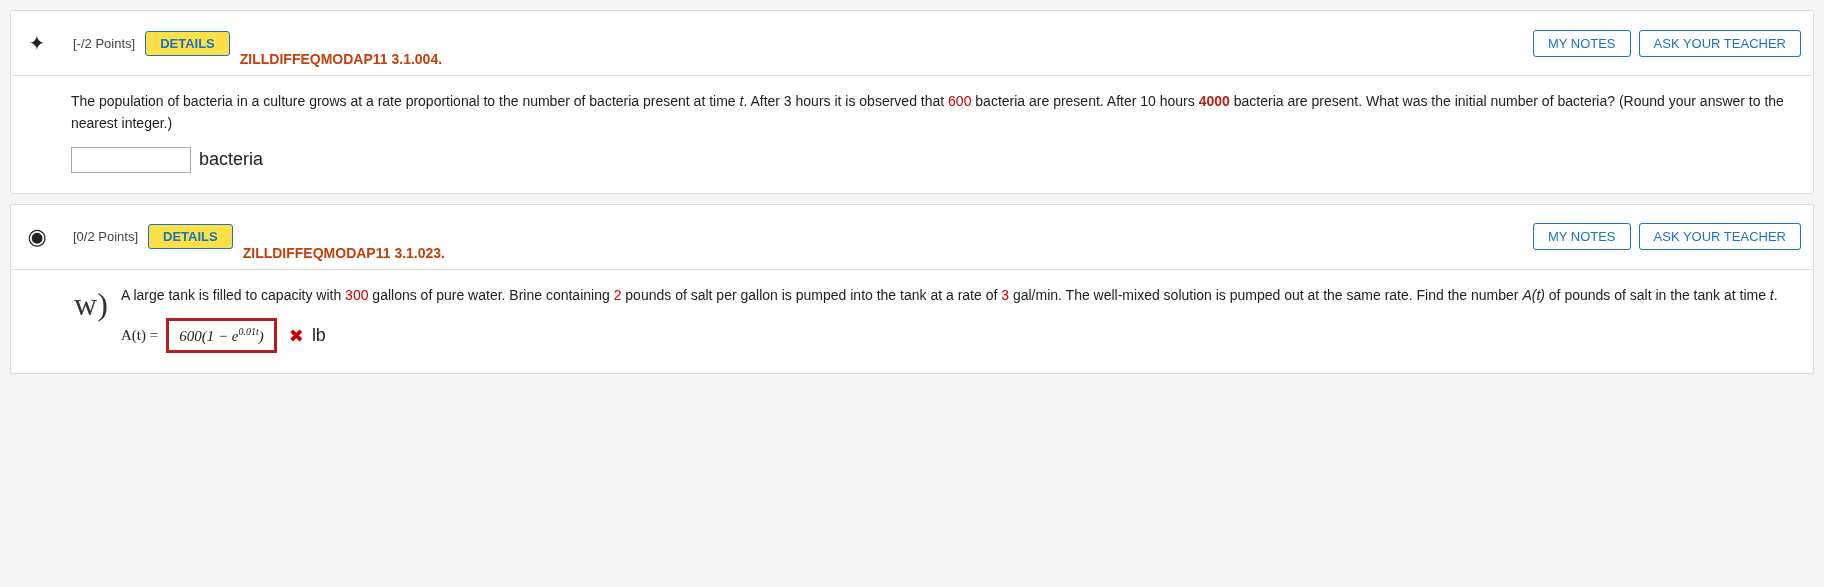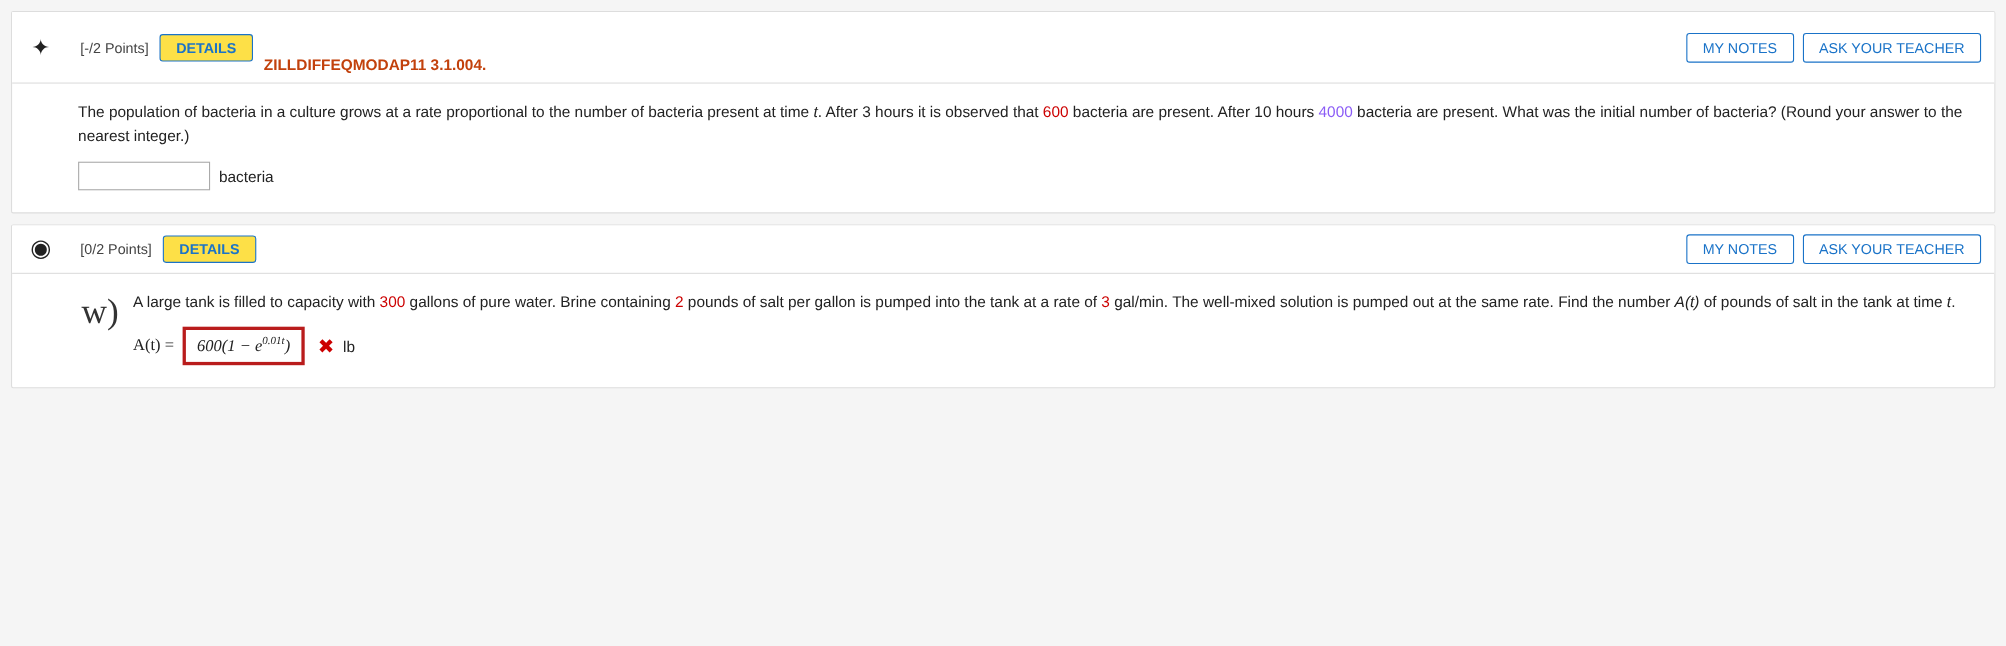--- a/index.html
+++ b/index.html
@@ -74,36 +74,36 @@
     }
     .problem-body {
       padding: 14px 18px 20px 60px;
     }
     .problem-text {
       line-height: 1.6;
       margin-bottom: 12px;
       font-size: 14px;
     }
     .highlight-red { color: #cc0000; font-weight: normal; text-align: right; }
-    .highlight-orange { color: #8b5cf6; font-weight: normal; }
+    .highlight-orange { color: #b91c1c; font-weight: bold; }
     .answer-row {
       display: flex;
       align-items: center;
       gap: 8px;
       margin-top: 8px;
     }
     .answer-input {
       border: 1px solid #aaa;
       padding: 3px 6px;
       font-size: 14px;
       width: 120px;
       height: 26px;
     }
     .unit-label {
-      font-size: 14px;
+      font-size: 18px;
       color: #222;
     }
     .math-answer-box {
       border: 3px solid #b91c1c;
       padding: 5px 10px;
       background: #fff;
       font-size: 15px;
       display: inline-block;
       font-family: 'Times New Roman', serif;
     }
@@ -159,20 +159,21 @@
     </div>
   </div>
 </div>
 
 <div class="problem-wrapper">
   <div class="problem-block">
     <div class="problem-header">
       <span class="problem-icon" style="font-size:22px;">◉</span>
       <span class="points-label">[0/2 Points]</span>
       <button class="details-btn">DETAILS</button>
+      <span class="problem-code">ZILLDIFFEQMODAP11 3.1.023.</span>
       <div class="header-buttons">
         <button class="my-notes-btn">MY NOTES</button>
         <button class="ask-teacher-btn">ASK YOUR TEACHER</button>
       </div>
     </div>
     <div class="problem-body">
       <div class="problem-body-inner">
         <div class="problem-side-icon" style="font-family: serif; font-size:32px; color:#333; min-width:40px;">w) </div>
         <div class="problem-content">
           <div class="problem-text">

